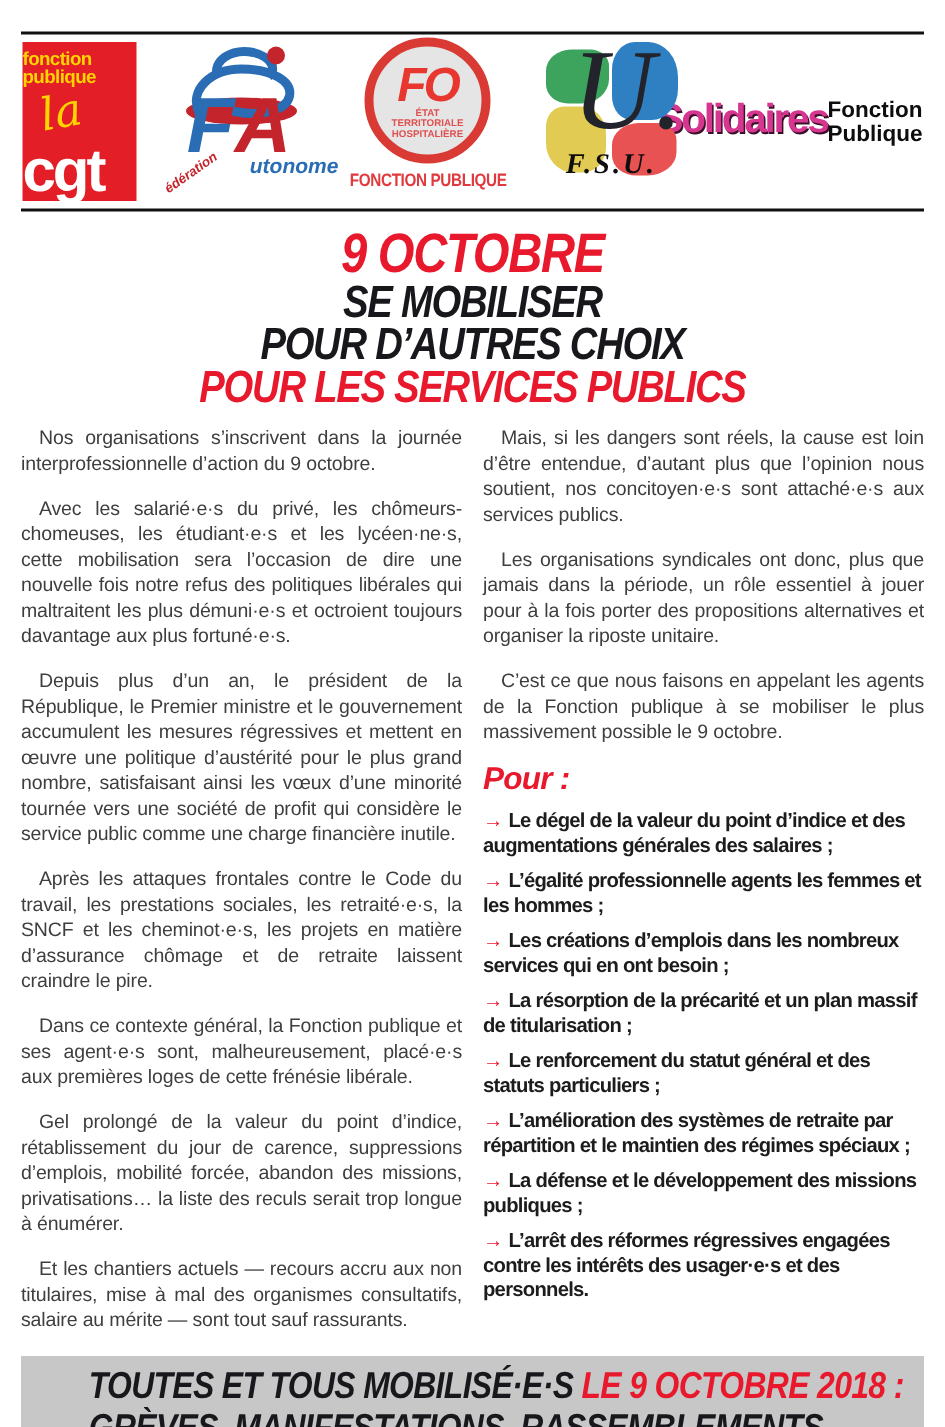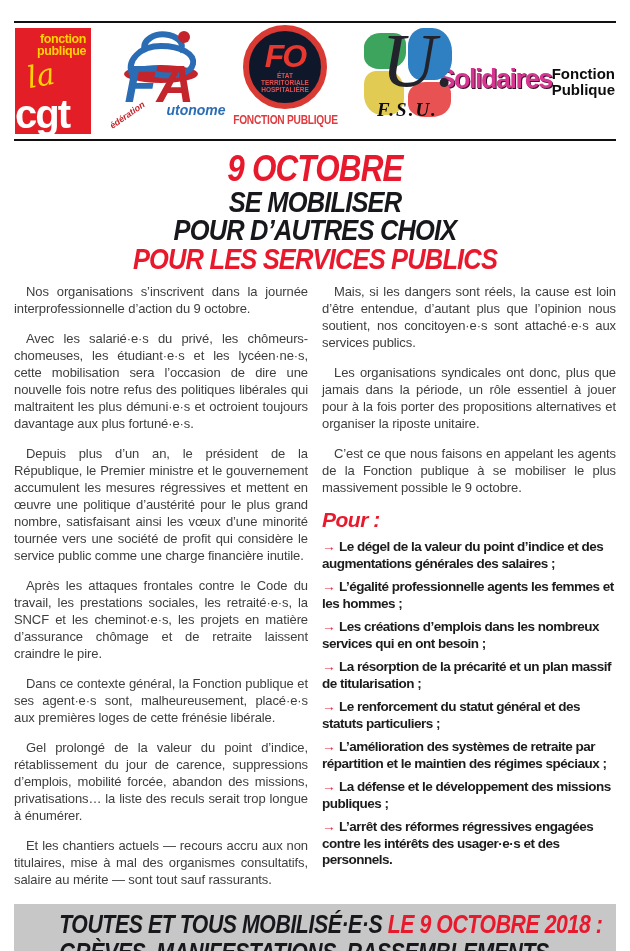--- a/index.html
+++ b/index.html
@@ -7,36 +7,36 @@
   body { width:630px; font-family:"Liberation Sans", sans-serif; }
   .page { width:630px; min-height:951px; background:#fff; padding:21px 14px 20px; }
 
   .rule { border-top:2.5px solid #101010; }
 
   
   .logo-strip { display:flex; justify-content:space-between; align-items:center; height:116px; padding:0 1px; }
 
   
   .logo-cgt { width:76px; height:106px; background:#e41e26; position:relative; overflow:hidden; }
-  .cgt-top { color:#ffd400; font-weight:bold; font-size:12.5px; line-height:12px; text-align:right; padding:5px 5px 0 0; letter-spacing:-0.4px; }
+  .cgt-top { color:#ffd400; font-weight:bold; font-size:12.5px; line-height:12px; padding:5px 5px 0 0; letter-spacing:-0.4px; }
   .cgt-la { position:absolute; top:30px; left:12px; color:#ffd400; font-family:"DejaVu Serif", serif; font-style:italic; font-size:30px; transform:rotate(-10deg); }
   .cgt-main { position:absolute; bottom:2px; left:0; right:0; color:#fff; font-weight:bold; font-size:40px; line-height:36px; letter-spacing:-2px; }
 
   
   .logo-fa { width:102px; height:110px; position:relative; }
   .fa-swirl { position:absolute; top:2px; left:0; }
   .fa-letter { position:absolute; font-weight:bold; font-style:italic; font-size:52px; line-height:48px; }
   .fa-f { top:34px; left:14px; color:#2a6db5; }
   .fa-a { top:34px; left:46px; color:#c4242b; }
   .fa-federation { position:absolute; bottom:16px; left:-4px; color:#c4242b; font-size:9px; font-weight:bold; font-style:italic; transform:rotate(-35deg); }
   .fa-autonome { position:absolute; bottom:18px; left:56px; color:#2a6db5; font-size:14px; font-weight:bold; font-style:italic; }
 
   
   .logo-fo { width:106px; height:112px; display:flex; flex-direction:column; align-items:center; }
-  .fo-circle { width:84px; height:84px; border:6px solid #d93a34; border-radius:50%; display:flex; flex-direction:column; align-items:center; justify-content:center; background:#0f172a; }
+  .fo-circle { width:84px; height:84px; border:6px solid #d93a34; border-radius:50%; display:flex; flex-direction:column; align-items:center; justify-content:center; background:#e5e5e5; }
   .fo-main { color:#e8372e; font-weight:bold; font-style:italic; font-size:32px; line-height:28px; letter-spacing:-2px; }
   .fo-sub { color:#e05050; font-weight:bold; font-size:6.5px; line-height:7px; text-align:center; margin-top:2px; }
   .fo-caption { color:#e0393e; font-weight:bold; font-size:12px; margin-top:4px; white-space:nowrap; transform:scaleX(0.85); letter-spacing:-0.3px; }
 
   
   .logo-fsu { width:100px; height:112px; position:relative; }
   .fsu-blob { position:absolute; }
   .fsu-green  { top:8px;  left:6px;  width:42px; height:36px; background:#3ca45c; border-radius:40% 30% 45% 35%; }
   .fsu-blue   { top:3px;  left:50px; width:44px; height:52px; background:#2e80c3; border-radius:35% 45% 40% 30%; }
   .fsu-yellow { top:46px; left:6px;  width:40px; height:44px; background:#e2cb52; border-radius:30% 42% 38% 45%; }

